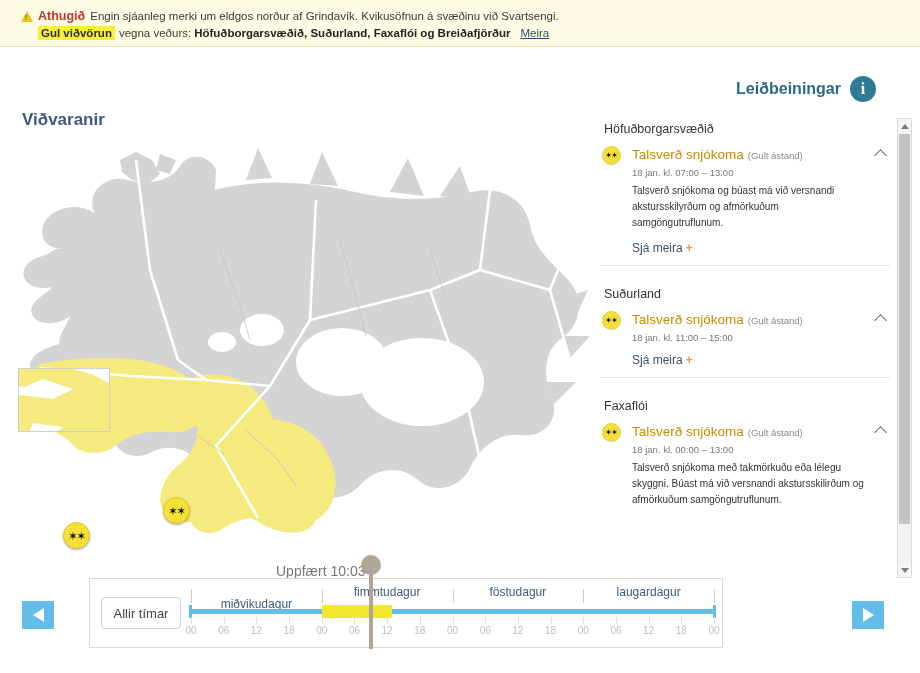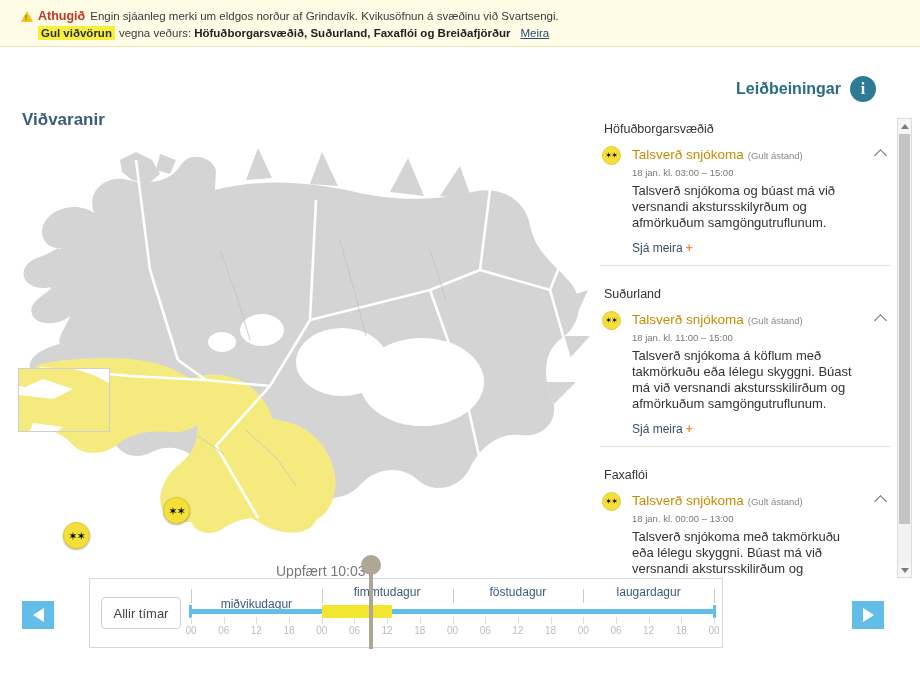--- a/index.html
+++ b/index.html
@@ -87,21 +87,21 @@
   .snow-icon{
     position:absolute;left:2px;top:1px;width:17px;height:17px;border-radius:50%;
     background:#f5e03a;border:1px solid #e3cd2d;
     font-size:7px;line-height:6px;color:#000;
     display:flex;align-items:center;justify-content:center;letter-spacing:-.5px;
   }
   .snow-icon span{display:block;text-align:center;transform:scale(1.15);}
   .warn-title{font-size:13.5px;color:#c98a00;display:inline;}
   .warn-state{font-size:9.5px;color:#888;margin-left:4px;}
   .warn-time{font-size:9.5px;color:#777;margin-top:4px;}
-  .warn-desc{font-size:13px;color:#333;line-height:16px;margin-top:5px;}
+  .warn-desc{font-size:10px;color:#333;line-height:16px;margin-top:5px;}
   .see-more{font-size:12px;color:#37506b;margin-top:10px;cursor:pointer;}
   .see-more .plus{color:#e8903a;font-weight:bold;margin-left:3px;}
   .chevron{
     position:absolute;right:4px;top:3px;width:10px;height:10px;cursor:pointer;
   }
   .chevron::before{
     content:"";position:absolute;left:0;top:3px;width:8px;height:8px;
     border-left:1.4px solid #666;border-top:1.4px solid #666;
     transform:rotate(45deg);
   }
@@ -416,36 +416,35 @@
 <div class="panel">
 
   <div class="region-block">
     <div class="region-name">Höfuðborgarsvæðið</div>
     <div class="warn-row">
       <span class="snow-icon">
           <span>✶✶</span>
         </span>
       <span class="warn-title">Talsverð snjókoma</span><span class="warn-state">(Gult ástand)</span>
       <div class="chevron"></div>
-      <div class="warn-time">18 jan. kl. 03:00 – 15:00</div>
+      <div class="warn-time">18 jan. kl. 07:00 – 13:00</div>
       <div class="warn-desc">Talsverð snjókoma og búast má við versnandi akstursskilyrðum og afmörkuðum samgöngutruflunum.</div>
       <div class="see-more"><span>Sjá meira</span><span class="plus">+</span></div>
     </div>
   </div>
 
   <div class="region-block">
     <div class="region-name">Suðurland</div>
     <div class="warn-row">
       <span class="snow-icon">
           <span>✶✶</span>
         </span>
       <span class="warn-title">Talsverð snjókoma</span><span class="warn-state">(Gult ástand)</span>
       <div class="chevron"></div>
       <div class="warn-time">18 jan. kl. 11:00 – 15:00</div>
-      <div class="warn-desc">Talsverð snjókoma á köflum með takmörkuðu eða lélegu skyggni. Búast má við versnandi akstursskilirðum og afmörkuðum samgöngutruflunum.</div>
       <div class="see-more"><span>Sjá meira</span><span class="plus">+</span></div>
     </div>
   </div>
 
   <div class="region-block">
     <div class="region-name">Faxaflói</div>
     <div class="warn-row">
       <span class="snow-icon">
           <span>✶✶</span>
         </span>

